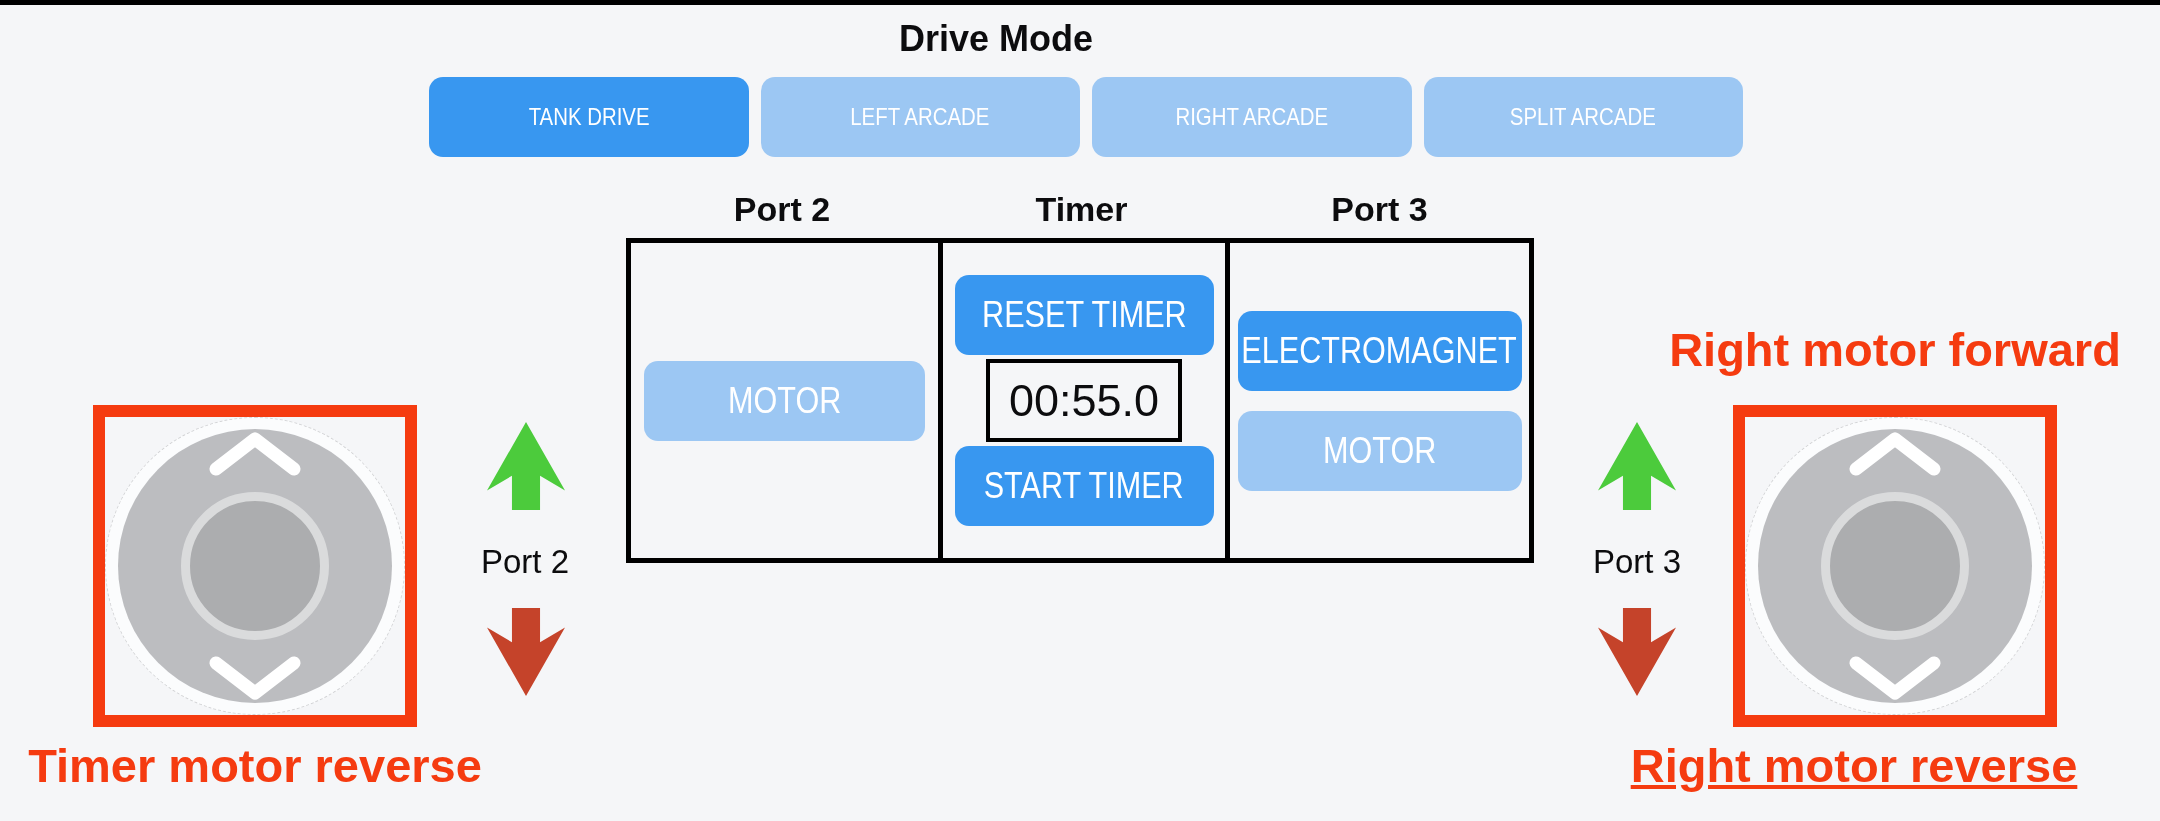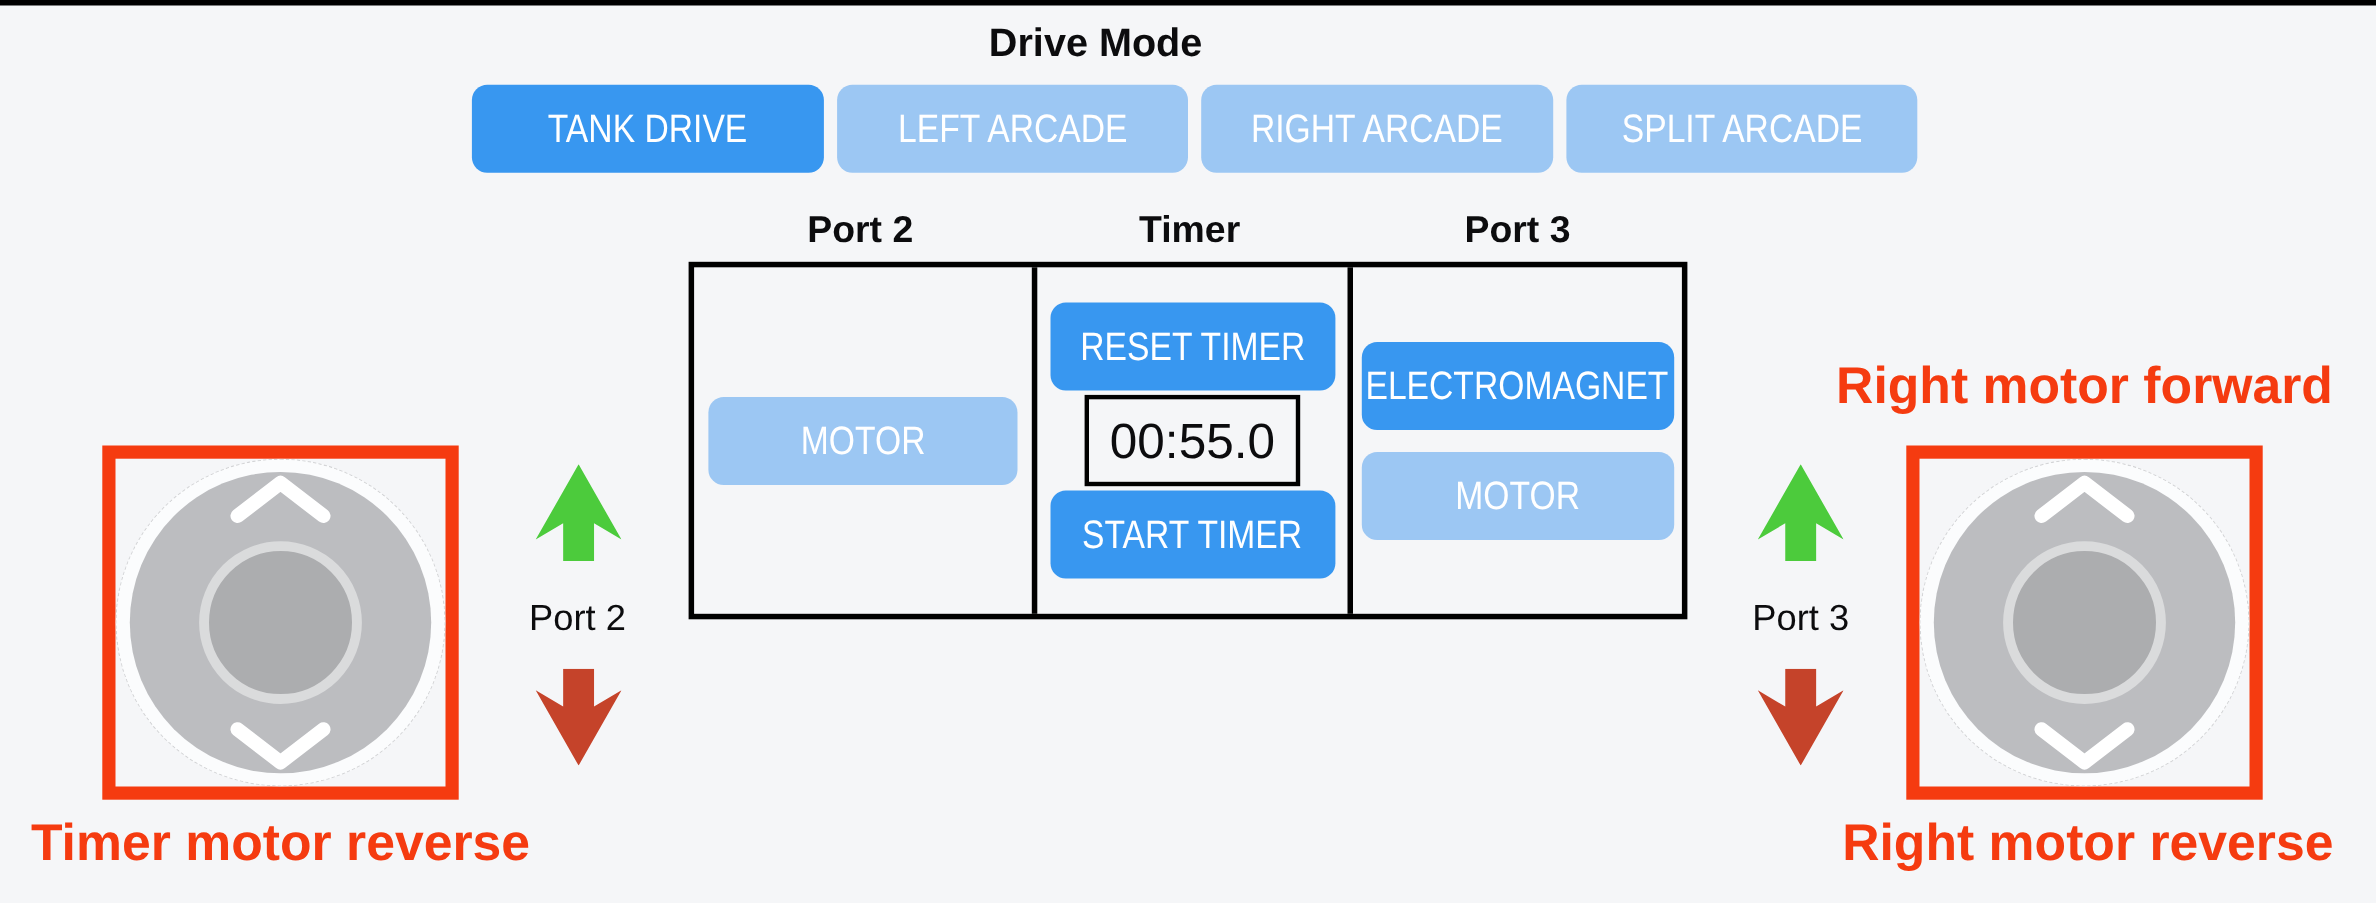--- a/index.html
+++ b/index.html
@@ -17,21 +17,21 @@
   body{font-family:"Liberation Sans","DejaVu Sans",sans-serif;}
   .stage{position:relative;width:2160px;height:821px;background:var(--bg);overflow:hidden;}
 
   .topbar{position:absolute;left:0;top:0;width:2160px;height:5px;background:var(--bar);}
 
   .title{position:absolute;left:0;top:18px;width:1992px;text-align:center;
          font-size:36px;font-weight:bold;color:var(--ink);}
 
   
   .drive-row{position:absolute;left:429px;top:77px;width:1314px;height:80px;display:flex;gap:12px;}
-  .drive-btn{flex:1;border:none;border-radius:14px;color:#ffffff;font-size:36px;
+  .drive-btn{flex:1;border:none;border-radius:14px;color:#ffffff;font-size:24px;
              display:flex;align-items:center;justify-content:center;cursor:pointer;
              font-family:inherit;}
   .drive-btn.active{background:var(--blue);}
   .drive-btn.inactive{background:var(--lblue);}
   .cond{display:inline-block;transform:scaleX(0.85);white-space:nowrap;}
 
   
   .panel-headers{position:absolute;left:626px;top:186px;width:908px;height:46px;display:flex;}
   .ph{font-size:34px;font-weight:bold;color:var(--ink);text-align:center;line-height:46px;}
   .ph1{width:312px;}.ph2{width:287px;}.ph3{width:309px;}
@@ -53,21 +53,21 @@
   .timer-display{width:196px;height:83px;border:4px solid #000;background:var(--bg);
                  display:flex;align-items:center;justify-content:center;
                  font-size:45px;color:var(--ink);}
 
   
   .anno{position:absolute;width:500px;text-align:center;font-size:47px;font-weight:bold;
         color:var(--red);white-space:nowrap;}
   .anno.lf{left:5px;top:322px;}
   .anno.lr{left:5px;top:738px;}
   .anno.rf{left:1645px;top:322px;}
-  .anno.rr{left:1648px;top:738px;}
+  .anno.rr{left:1604px;top:738px;text-decoration:underline;}
 
   
   .jframe{position:absolute;width:324px;height:322px;border:12px solid var(--red);}
   .jframe.left{left:93px;top:405px;}
   .jframe.right{left:1733px;top:405px;}
   .joystick{position:relative;width:300px;height:298px;}
   .jouter{position:absolute;inset:0;border-radius:50%;background:#fbfcfd;border:1px dashed #d4d5d7;}
   .jpad{position:absolute;left:13px;top:12px;width:274px;height:274px;border-radius:50%;background:#bcbdc0;}
   .chev{position:absolute;left:102px;width:96px;height:46px;}
   .chev.up{top:14px;}

